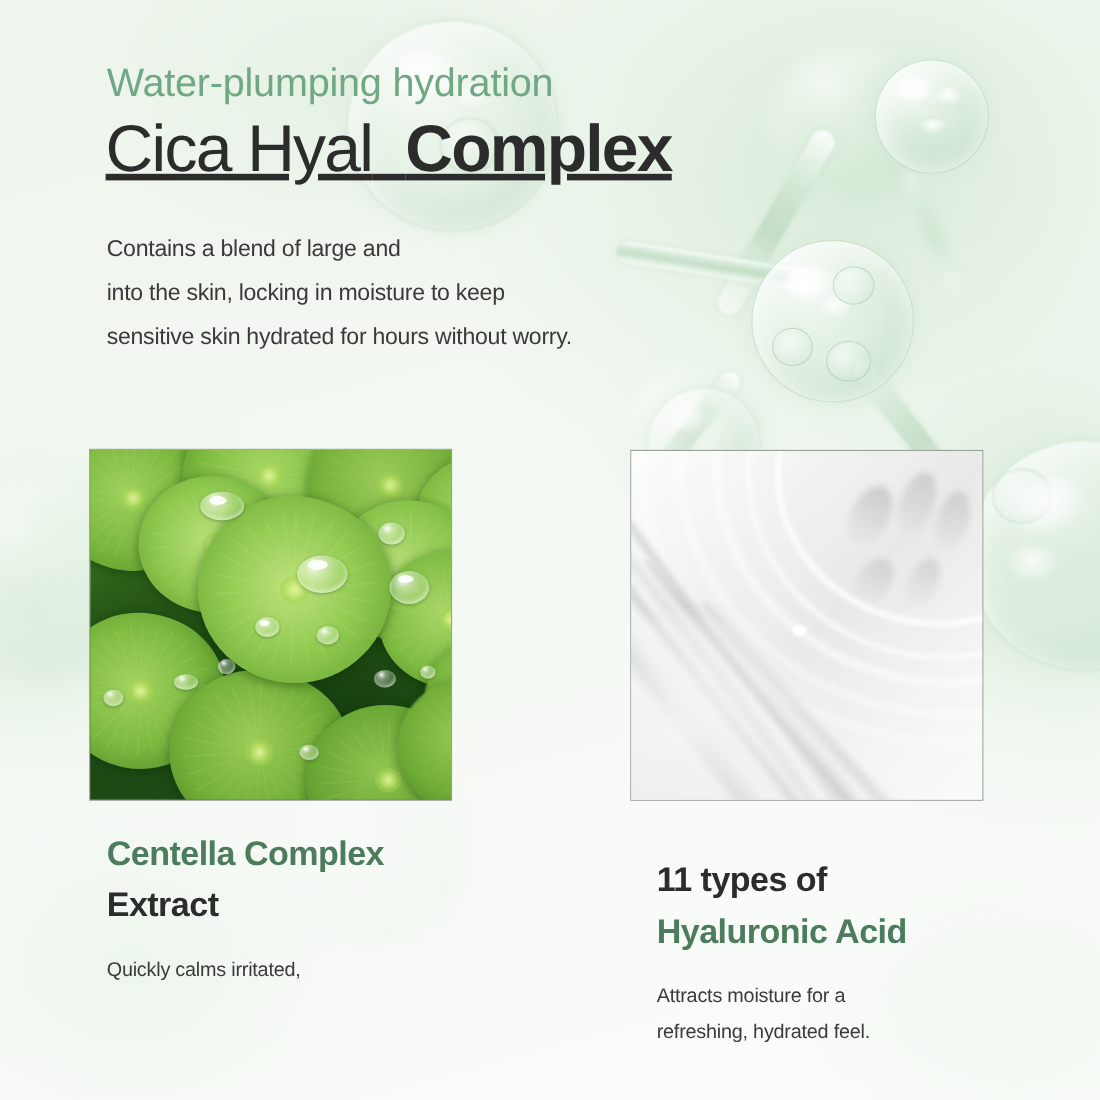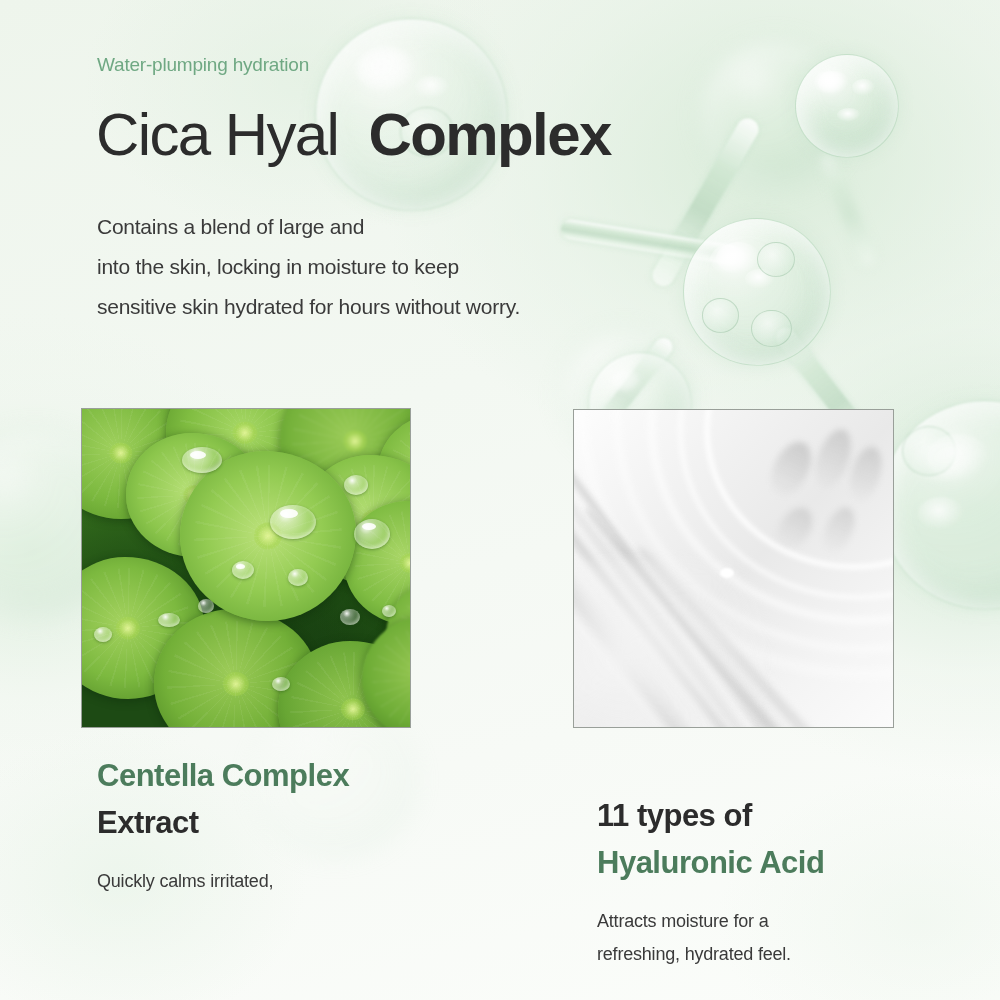--- a/index.html
+++ b/index.html
@@ -79,27 +79,27 @@
     background:radial-gradient(circle at 40% 35%, rgba(255,255,255,.55), rgba(210,234,214,.25) 70%, rgba(188,219,194,.3) 100%);
   }
 
   .blur-soft { filter:blur(1.2px); }
   .blur-mid  { filter:blur(4px);   }
   .blur-hard { filter:blur(9px);   }
 
   
   .eyebrow {
     position:absolute; left:97px; top:54px;
-    font-size:19px; font-weight:400; letter-spacing:-.2px;
+    font-size:36px; font-weight:400; letter-spacing:-.2px;
     color:#6fa883;
   }
   .title {
     position:absolute; left:96px; top:105px;
     font-size:60px; letter-spacing:-1.6px; line-height:1;
-    color:#2c2c2c; white-space:nowrap;
+    color:#2c2c2c; white-space:nowrap;text-decoration:underline;
   }
   .title .t-light { font-weight:400; }
   .title .t-bold  { font-weight:700; }
 
   .body-copy {
     position:absolute; left:97px; top:207px;
     font-size:21px; font-weight:400; line-height:40px;
     color:#3a3a3a; letter-spacing:-.25px;
   }
 
@@ -172,21 +172,21 @@
   }
   .shadowband {
     position:absolute;
     border-radius:50%;
     background:linear-gradient(to bottom, rgba(150,150,150,.55), rgba(200,200,200,.1));
   }
 
   
   .caption { position:absolute; }
   #caption-left  { left:97px;  top:752px; }
-  #caption-right { left:597px; top:792px; }
+  #caption-right { left:597px; top:776px; }
 
   .cap-head {
     font-size:31px; font-weight:700; line-height:1.52;
     letter-spacing:-.5px;
   }
   .cap-green { color:#4c7c5c; }
   .cap-dark  { color:#2c2c2c; }
 
   .cap-body {
     margin-top:19px;

